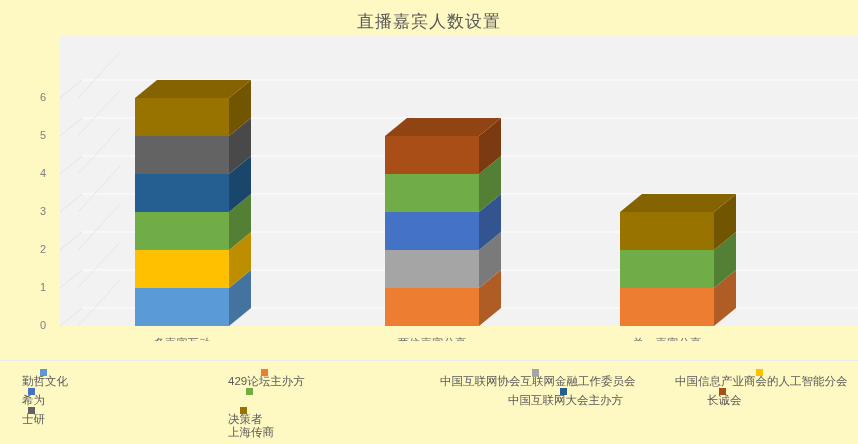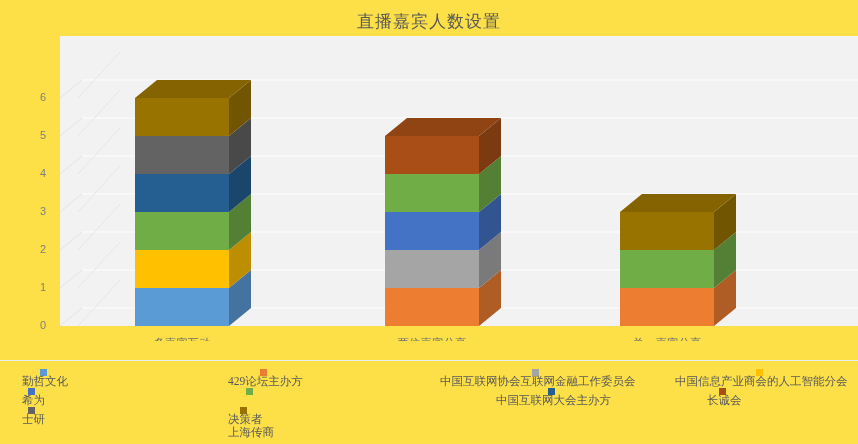--- a/index.html
+++ b/index.html
@@ -13,21 +13,21 @@
     font-family: "Liberation Sans", "DejaVu Sans", sans-serif;
     overflow: hidden;
     position: relative;
   }
 
   #chart-root {
     position: absolute;
     left: 0; top: 0;
     width: 858px;
     height: 444px;
-    background: #fde047;
+    background: #fef9c3;
   }
 
   
   .chart-title {
     position: absolute;
     left: 0;
     top: 10px;
     width: 858px;
     text-align: center;
     font-size: 17px;
@@ -324,41 +324,41 @@
         <div class="cat-label" style="left: 600px; top: 300px; width: 134px;">单一嘉宾分享</div>
       </div>
   </div>
 
   <div class="legend">
     <div id="legend-layer">
         <div class="legend-item" style="left: 22px; top: 8px;">
           <span class="legend-swatch" style="background: rgb(91, 155, 213);"></span>
           <span class="legend-label">勤哲文化</span>
         </div>
-        <div class="legend-item" style="left: 228px; top: 8px; font-family: Liberation Serif, serif;">
+        <div class="legend-item" style="left: 228px; top: 8px;">
           <span class="legend-swatch" style="background: rgb(237, 125, 49);"></span>
           <span class="legend-label">429论坛主办方</span>
         </div>
         <div class="legend-item" style="left: 440px; top: 8px;">
           <span class="legend-swatch" style="background: rgb(165, 165, 165);"></span>
           <span class="legend-label">中国互联网协会互联网金融工作委员会</span>
         </div>
         <div class="legend-item" style="left: 675px; top: 8px;">
           <span class="legend-swatch" style="background: rgb(255, 192, 0);"></span>
           <span class="legend-label">中国信息产业商会的人工智能分会</span>
         </div>
         <div class="legend-item" style="left: 22px; top: 27px;">
           <span class="legend-swatch" style="background: rgb(68, 114, 196);"></span>
           <span class="legend-label">希为</span>
         </div>
         <div class="legend-item" style="left: 228px; top: 27px; gap: 32px;">
           <span class="legend-swatch" style="background: rgb(112, 173, 71);"></span>
           <span class="legend-label">上海传商</span>
         </div>
-        <div class="legend-item" style="left: 448px; top: 27px; padding-left: 48px;">
+        <div class="legend-item" style="left: 460px; top: 27px; padding-left: 48px;">
           <span class="legend-swatch" style="background: rgb(37, 94, 145);"></span>
           <span class="legend-label">中国互联网大会主办方</span>
         </div>
         <div class="legend-item" style="left: 675px; top: 27px; margin-left: 32px;">
           <span class="legend-swatch" style="background: rgb(168, 78, 22);"></span>
           <span class="legend-label">长诚会</span>
         </div>
         <div class="legend-item" style="left: 22px; top: 46px;">
           <span class="legend-swatch" style="background: rgb(99, 99, 99);"></span>
           <span class="legend-label">士研</span>

